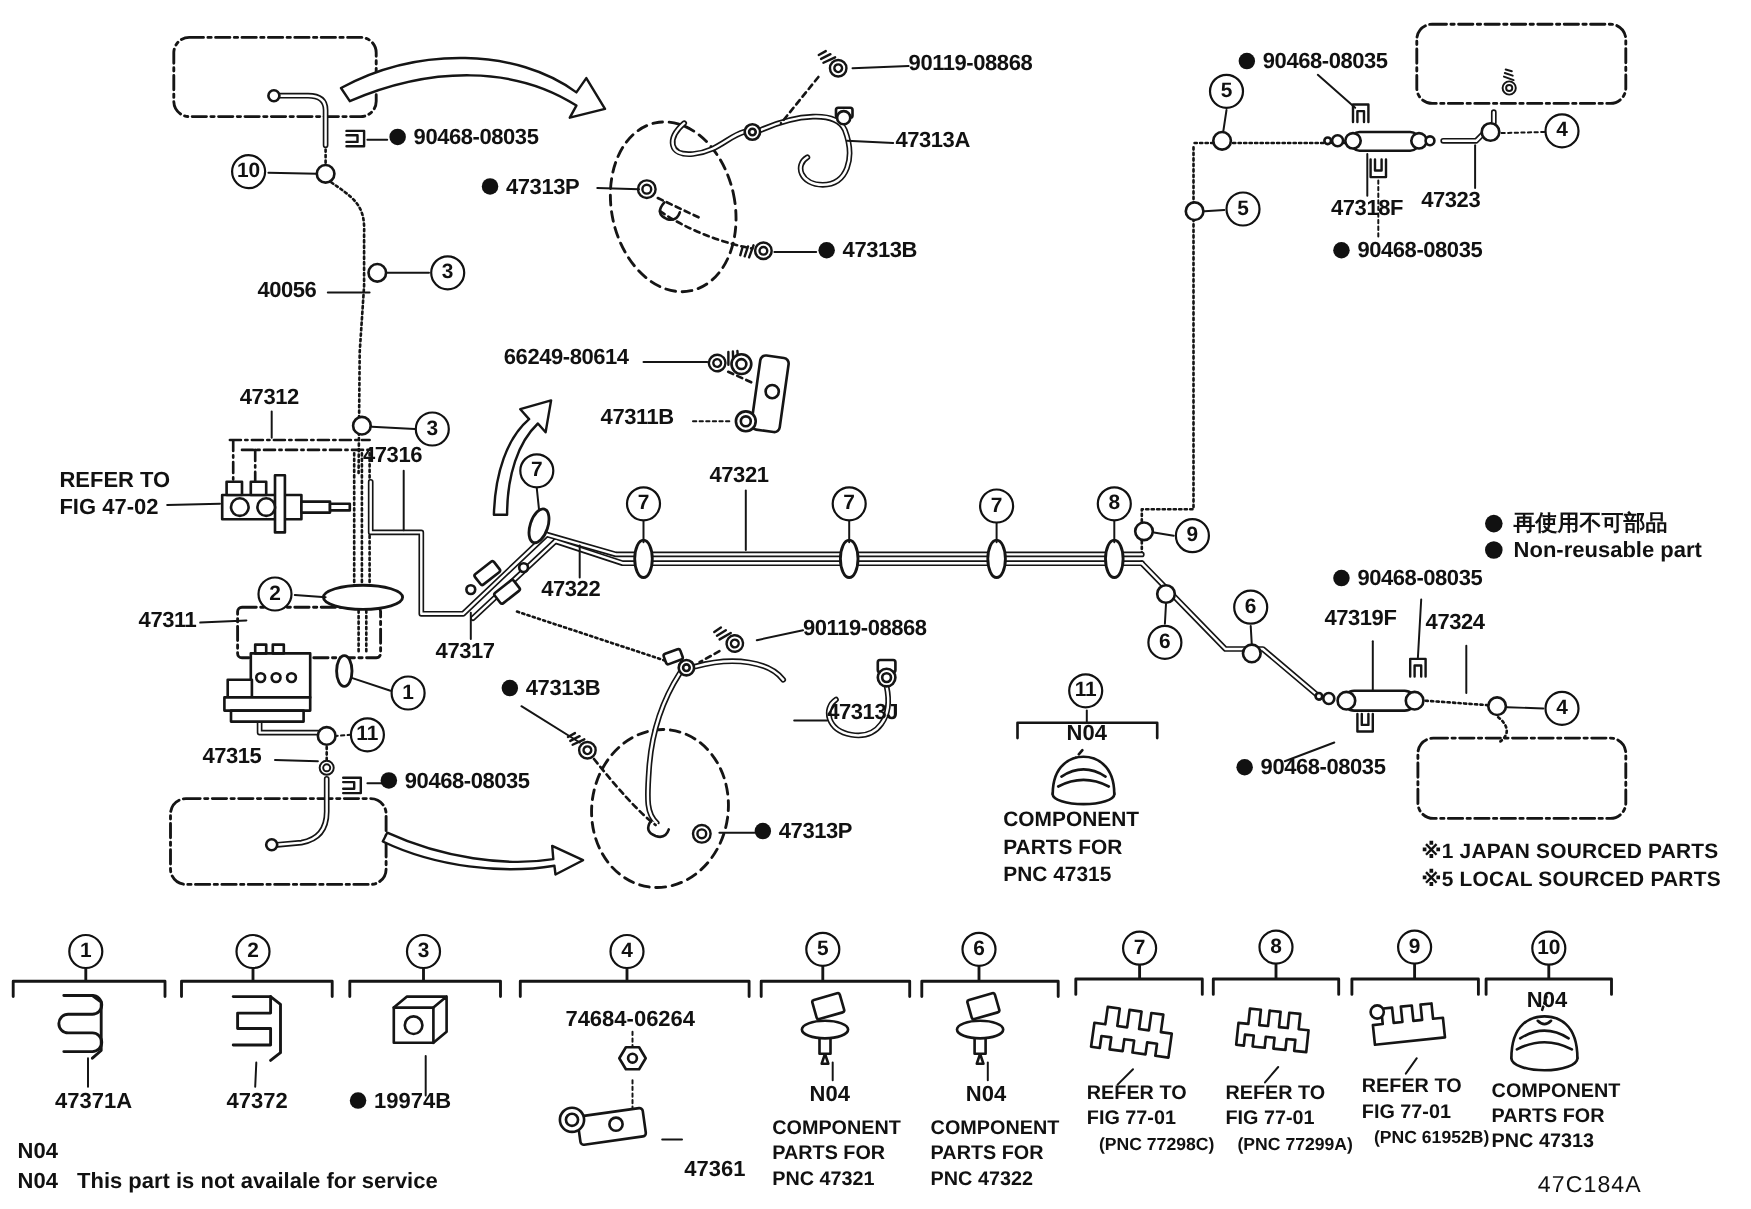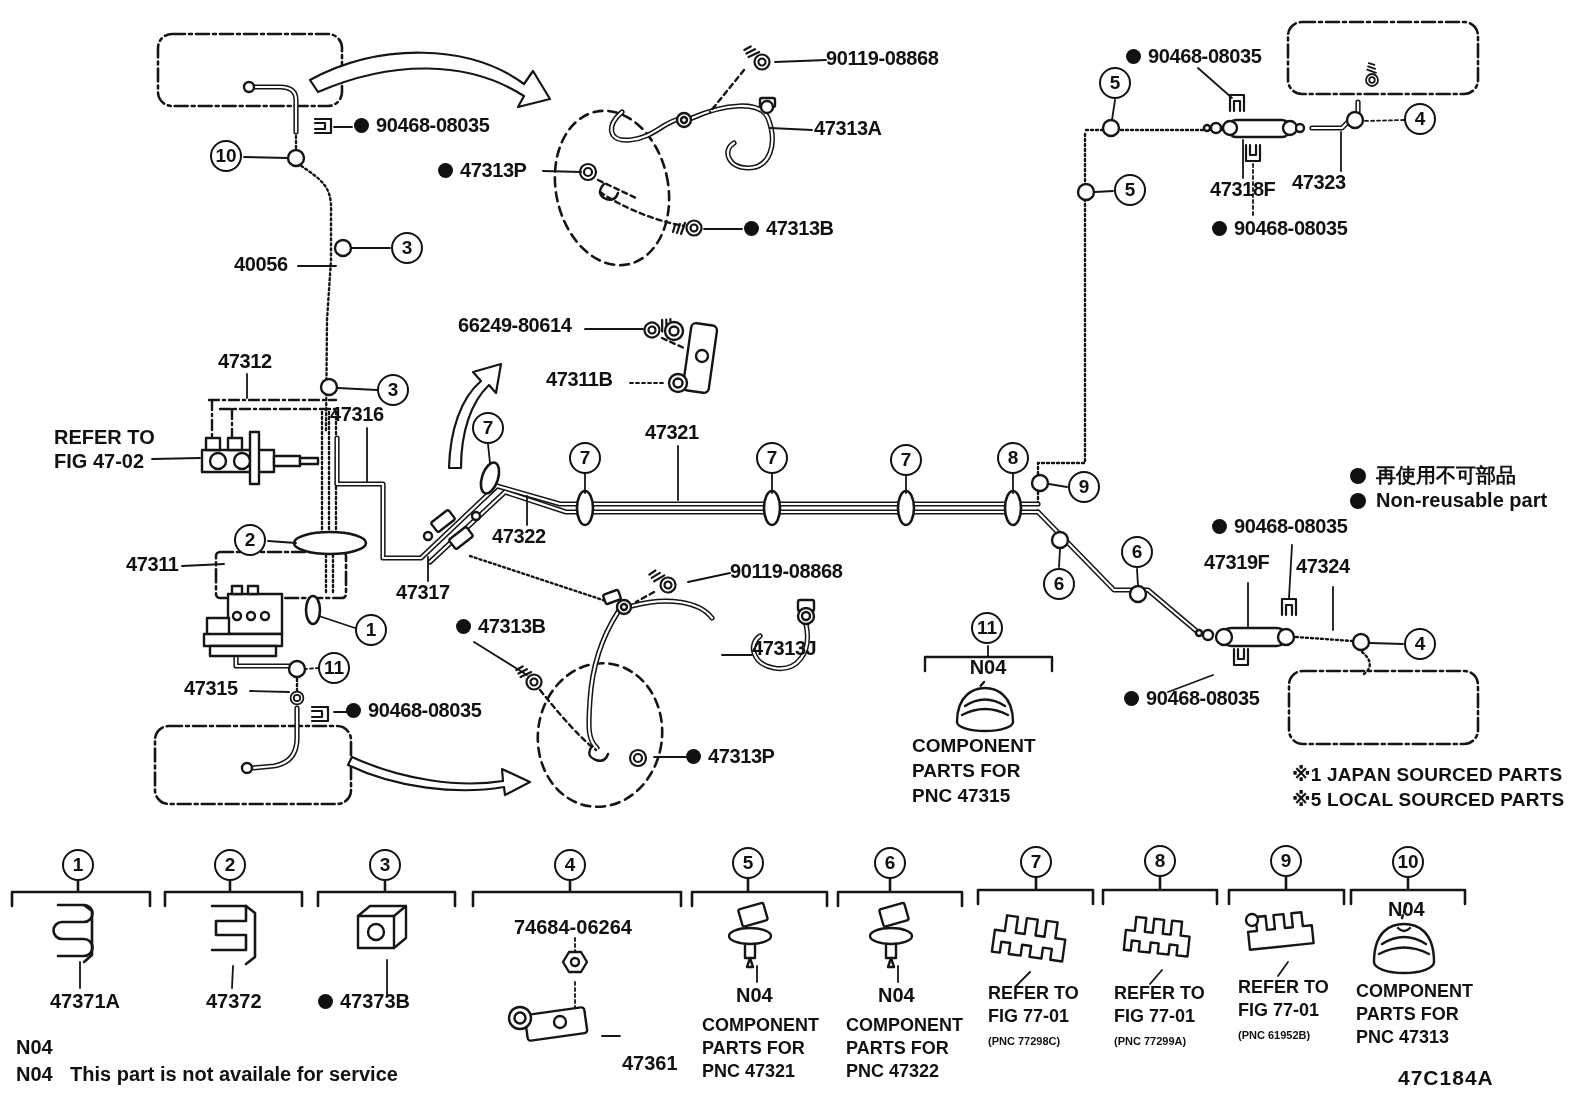--- a/index.html
+++ b/index.html
@@ -14,23 +14,23 @@
       border:2.5px solid #111;border-radius:50%;background:#fff;text-align:center;
       line-height:27px;font-weight:bold;font-size:19px;}
   .refer{position:absolute;z-index:3;font-weight:bold;font-size:20px;line-height:24px;white-space:nowrap;}
   .cnote{position:absolute;z-index:3;font-weight:bold;font-size:19px;line-height:25px;white-space:nowrap;}
   .leg{position:absolute;z-index:3;font-size:20px;font-weight:bold;white-space:nowrap;}
   .leg .dot{display:inline-block;width:16px;height:16px;background:#111;border-radius:50%;
       margin-right:10px;vertical-align:-2px;}
   .foot{position:absolute;z-index:3;font-size:19px;font-weight:bold;letter-spacing:0.2px;white-space:nowrap;}
   .itemlab{position:absolute;z-index:3;font-weight:bold;font-size:20px;white-space:nowrap;}
   .itemlines{font-weight:bold;font-size:18px;line-height:23px;}
-  .pnc{font-size:11px;}
+  .pnc{font-size:16px;margin-left:11px;}
   .snote{position:absolute;z-index:3;font-weight:bold;font-size:20px;white-space:nowrap;}
-  .code{position:absolute;z-index:3;font-weight:bold;font-size:21px;letter-spacing:1px;}
+  .code{position:absolute;z-index:3;font-weight:normal;font-size:21px;letter-spacing:1px;}
 </style>
 </head>
 <body>
 
 <div class="stage">
 
 <svg class="art" width="1592" height="1099" viewBox="0 0 1592 1099" fill="none" stroke="#151515" stroke-width="2.4" stroke-linecap="round" stroke-linejoin="round">
 
   <g stroke-width="2.6" stroke-dasharray="13 4 3 4">
     <rect x="158" y="34" width="184" height="72" rx="14"></rect>
@@ -437,21 +437,21 @@
 <div class="callout" style="left:554px;top:849px">4</div>
 <div class="callout" style="left:732px;top:847px">5</div>
 <div class="callout" style="left:874px;top:847px">6</div>
 <div class="callout" style="left:1020px;top:846px">7</div>
 <div class="callout" style="left:1144px;top:845px">8</div>
 <div class="callout" style="left:1270px;top:845px">9</div>
 <div class="callout" style="left:1392px;top:846px">10</div>
 
 <div class="itemlab" style="left:50px;top:990px">47371A</div>
 <div class="itemlab" style="left:206px;top:990px">47372</div>
-<div class="itemlab" style="left:318px;top:990px"><span class="dot" style="display:inline-block;width:15px;height:15px;background:#111;border-radius:50%;margin-right:7px;vertical-align:-1px"></span><span>47373B</span></div>
+<div class="itemlab" style="left:318px;top:990px"><span class="dot" style="display:inline-block;width:15px;height:15px;background:#111;border-radius:50%;margin-right:7px;vertical-align:-1px"></span><span>19974B</span></div>
 <div class="itemlab" style="left:514px;top:916px">74684-06264</div>
 <div class="itemlab" style="left:622px;top:1052px">47361</div>
 
 <div class="itemlab" style="left:736px;top:984px">N04</div>
 <div class="cnote itemlines" style="left:702px;top:1014px">
   <span>COMPONENT</span><br><span>PARTS FOR</span><br><span>PNC 47321</span></div>
 
 <div class="itemlab" style="left:878px;top:984px">N04</div>
 <div class="cnote itemlines" style="left:846px;top:1014px">
   <span>COMPONENT</span><br><span>PARTS FOR</span><br><span>PNC 47322</span></div>

